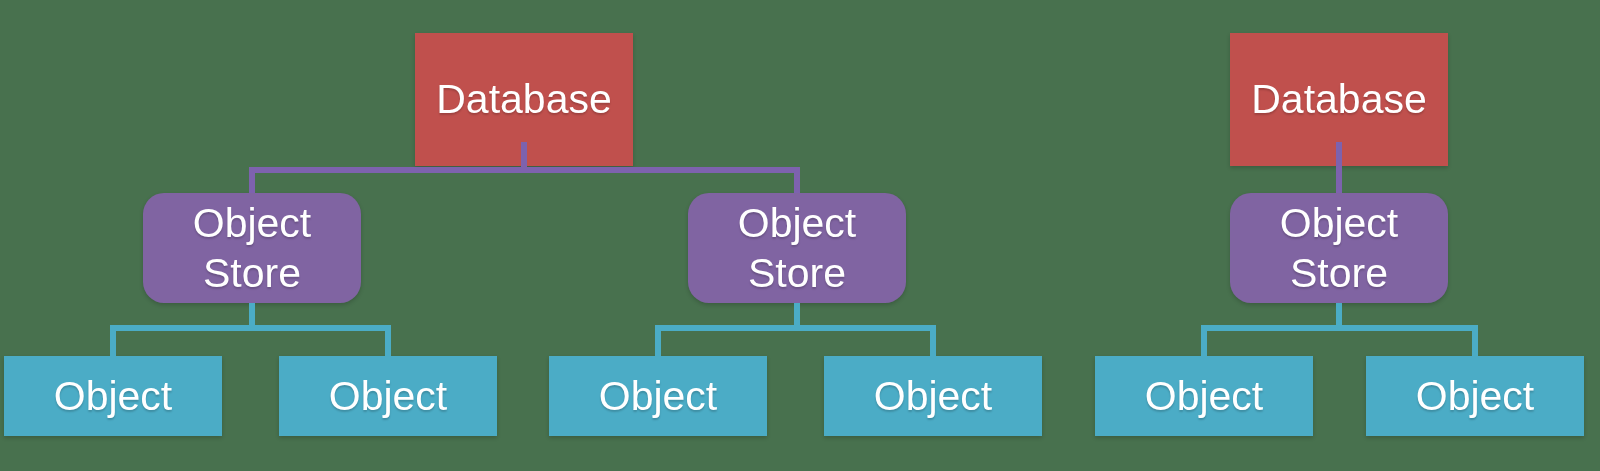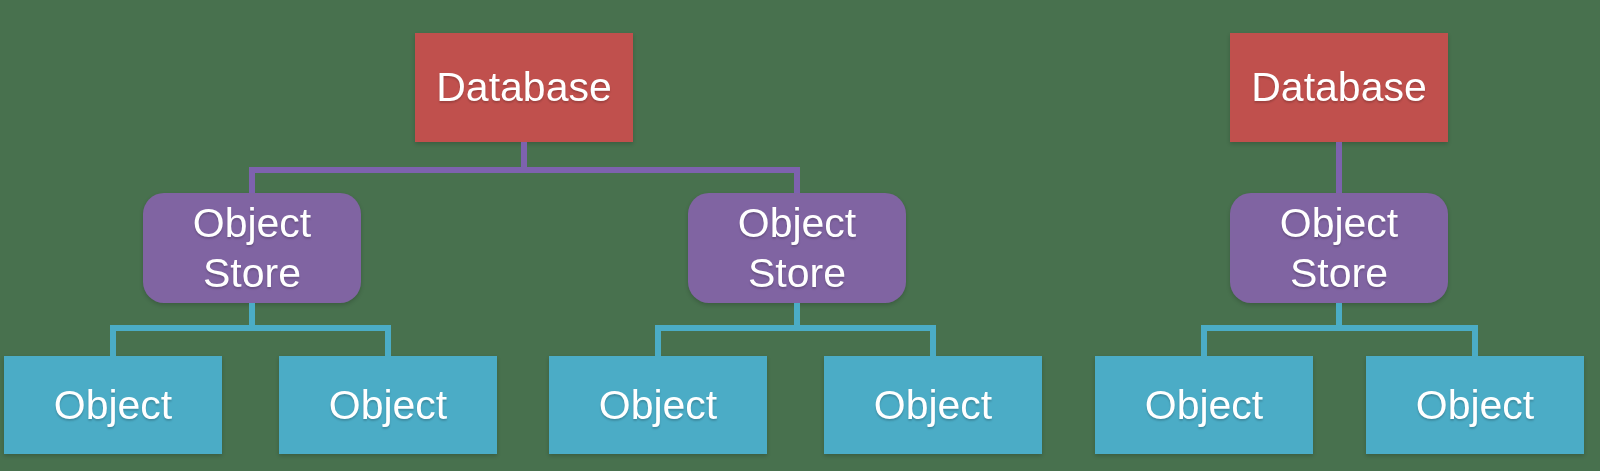--- a/index.html
+++ b/index.html
@@ -31,23 +31,23 @@
     justify-content: center;
     text-align: center;
     width: 218px;
     color: var(--node-text);
     font-size: 41px;
     line-height: 1.22;
     box-shadow: 0 2px 4px rgba(0,0,0,0.18);
   }
   .node span { text-shadow: 0 2px 2px rgba(0,0,0,0.18); }
 
-  .node--database { background: var(--database-fill); height: 109px; }
+  .node--database { background: var(--database-fill); height: 133px; }
   .node--store    { background: var(--object-store-fill); height: 110px; padding: 0 22px; border-radius: 21px; }
-  .node--object   { background: var(--object-fill); height: 98px; text-align: center; }
+  .node--object   { background: var(--object-fill); height: 80px; text-align: center; }
 
   .connector { position: absolute; }
   .connector--purple { background: var(--connector-database); }
   .connector--teal   { background: var(--connector-object); }
 </style>
 </head>
 <body>
 
 <div class="canvas">
 

